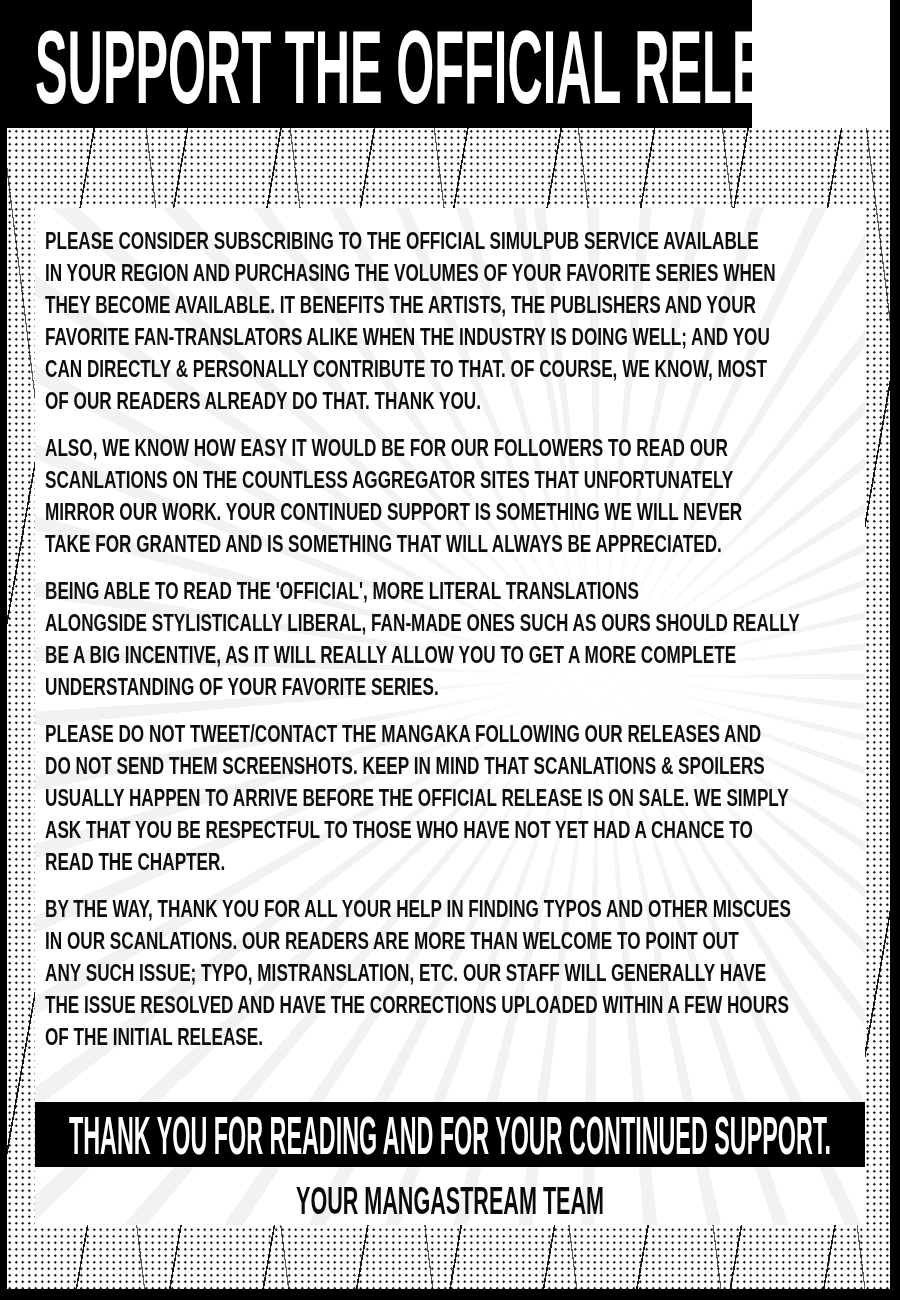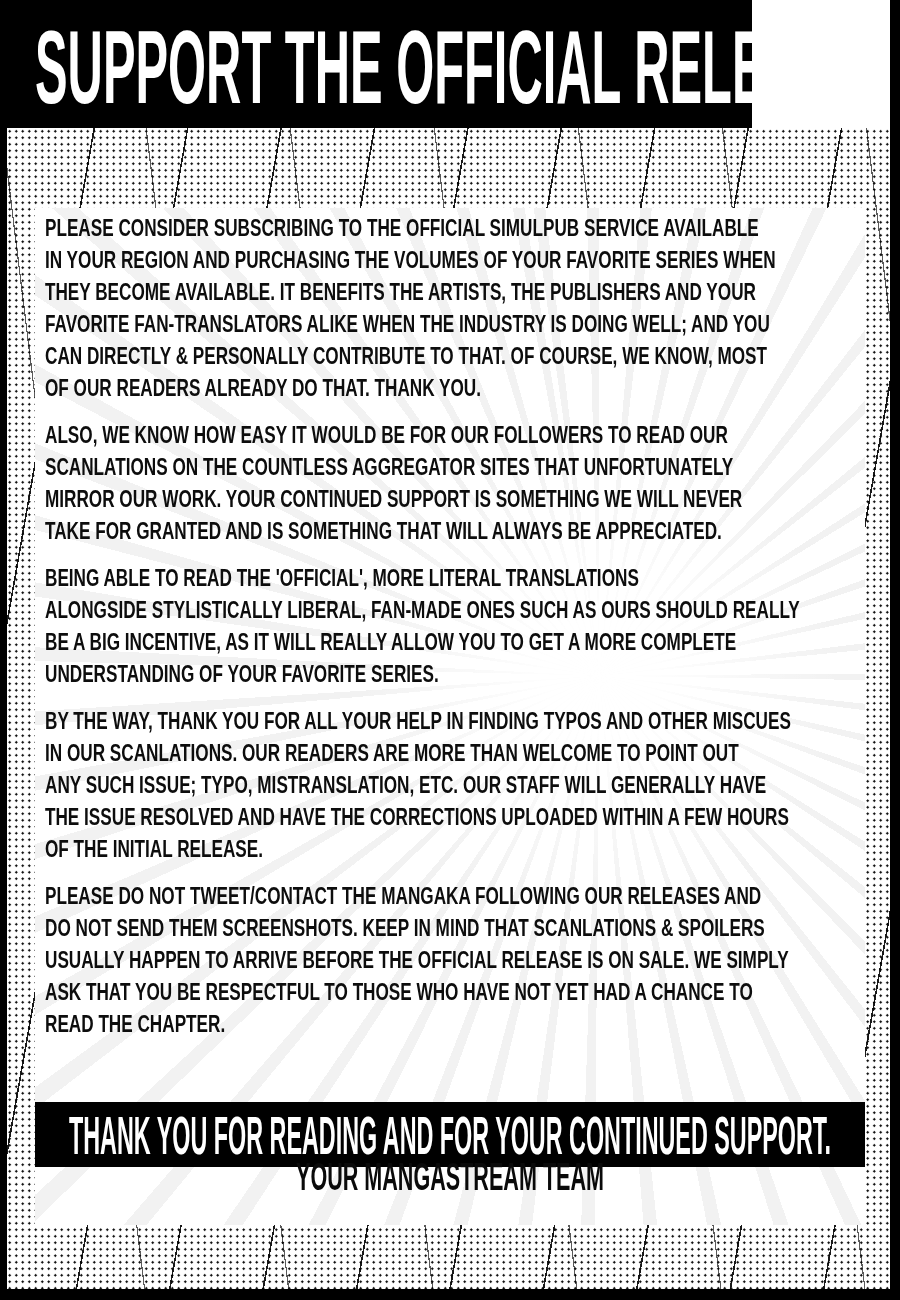--- a/index.html
+++ b/index.html
@@ -41,38 +41,38 @@
     font-family: "Liberation Sans", sans-serif;
     font-weight: 700;
   }
   .badge {
     position: absolute; left: 0; top: 150px; width: 346px; height: 41px;
     background: #000;
     border-radius: 0 21px 21px 0;
     z-index: 4;
   }
   .paragraphs {
-    position: absolute; left: 45px; top: 212px; width: 810px;
+    position: absolute; left: 45px; top: 225px; width: 810px;
     z-index: 3;
   }
   .paragraph { margin: 0 0 15px 0; }
   .line {
     height: 32px; line-height: 32px;
     font-size: 22px; font-weight: 700;
     color: #0d0d0d;
     white-space: nowrap;
     transform: scale(0.78, 1.1);
     transform-origin: 0 50%;
   }
   .footer-bar {
     position: absolute; left: 35px; top: 1102px; width: 830px; height: 65px;
     background: #000; z-index: 4;
   }
   .team-line {
-    position: absolute; left: 35px; top: 1156px; width: 830px; height: 42px;
+    position: absolute; left: 35px; top: 1180px; width: 830px; height: 42px;
     z-index: 4;
   }
   .frame-left   { position: absolute; left: 0; top: 0; width: 7px;  height: 1300px; background: #000; z-index: 6; }
   .frame-right  { position: absolute; right: 0; top: 0; width: 10px; height: 1300px; background: #000; z-index: 6; }
   .frame-bottom { position: absolute; left: 0; top: 1289px; width: 900px; height: 11px; background: #000; z-index: 6; }
 </style>
 </head>
 <body>
 
 <div class="page">
@@ -103,32 +103,32 @@
         <div class="line">MIRROR OUR WORK. YOUR CONTINUED SUPPORT IS SOMETHING WE WILL NEVER</div>
         <div class="line">TAKE FOR GRANTED AND IS SOMETHING THAT WILL ALWAYS BE APPRECIATED.</div>
       </div>
       <div class="paragraph">
         <div class="line">BEING ABLE TO READ THE 'OFFICIAL', MORE LITERAL TRANSLATIONS</div>
         <div class="line">ALONGSIDE STYLISTICALLY LIBERAL, FAN-MADE ONES SUCH AS OURS SHOULD REALLY</div>
         <div class="line">BE A BIG INCENTIVE, AS IT WILL REALLY ALLOW YOU TO GET A MORE COMPLETE</div>
         <div class="line">UNDERSTANDING OF YOUR FAVORITE SERIES.</div>
       </div>
       <div class="paragraph">
+        <div class="line">PLEASE DO NOT TWEET/CONTACT THE MANGAKA FOLLOWING OUR RELEASES AND</div>
+        <div class="line">DO NOT SEND THEM SCREENSHOTS. KEEP IN MIND THAT SCANLATIONS &amp; SPOILERS</div>
+        <div class="line">USUALLY HAPPEN TO ARRIVE BEFORE THE OFFICIAL RELEASE IS ON SALE. WE SIMPLY</div>
+        <div class="line">ASK THAT YOU BE RESPECTFUL TO THOSE WHO HAVE NOT YET HAD A CHANCE TO</div>
+        <div class="line">READ THE CHAPTER.</div>
+      </div>
+      <div class="paragraph">
         <div class="line">BY THE WAY, THANK YOU FOR ALL YOUR HELP IN FINDING TYPOS AND OTHER MISCUES</div>
         <div class="line">IN OUR SCANLATIONS. OUR READERS ARE MORE THAN WELCOME TO POINT OUT</div>
         <div class="line">ANY SUCH ISSUE; TYPO, MISTRANSLATION, ETC. OUR STAFF WILL GENERALLY HAVE</div>
         <div class="line">THE ISSUE RESOLVED AND HAVE THE CORRECTIONS UPLOADED WITHIN A FEW HOURS</div>
         <div class="line">OF THE INITIAL RELEASE.</div>
-      </div>
-      <div class="paragraph">
-        <div class="line">PLEASE DO NOT TWEET/CONTACT THE MANGAKA FOLLOWING OUR RELEASES AND</div>
-        <div class="line">DO NOT SEND THEM SCREENSHOTS. KEEP IN MIND THAT SCANLATIONS &amp; SPOILERS</div>
-        <div class="line">USUALLY HAPPEN TO ARRIVE BEFORE THE OFFICIAL RELEASE IS ON SALE. WE SIMPLY</div>
-        <div class="line">ASK THAT YOU BE RESPECTFUL TO THOSE WHO HAVE NOT YET HAD A CHANCE TO</div>
-        <div class="line">READ THE CHAPTER.</div>
       </div>
     </div>
 
   <div class="footer-bar">
     <svg width="830" height="65" viewBox="0 0 830 65">
       <text x="34" y="52" font-size="54" fill="#ffffff" textLength="762" lengthAdjust="spacingAndGlyphs">THANK YOU FOR READING AND FOR YOUR CONTINUED SUPPORT.</text>
     </svg>
   </div>
 
   <div class="team-line">

